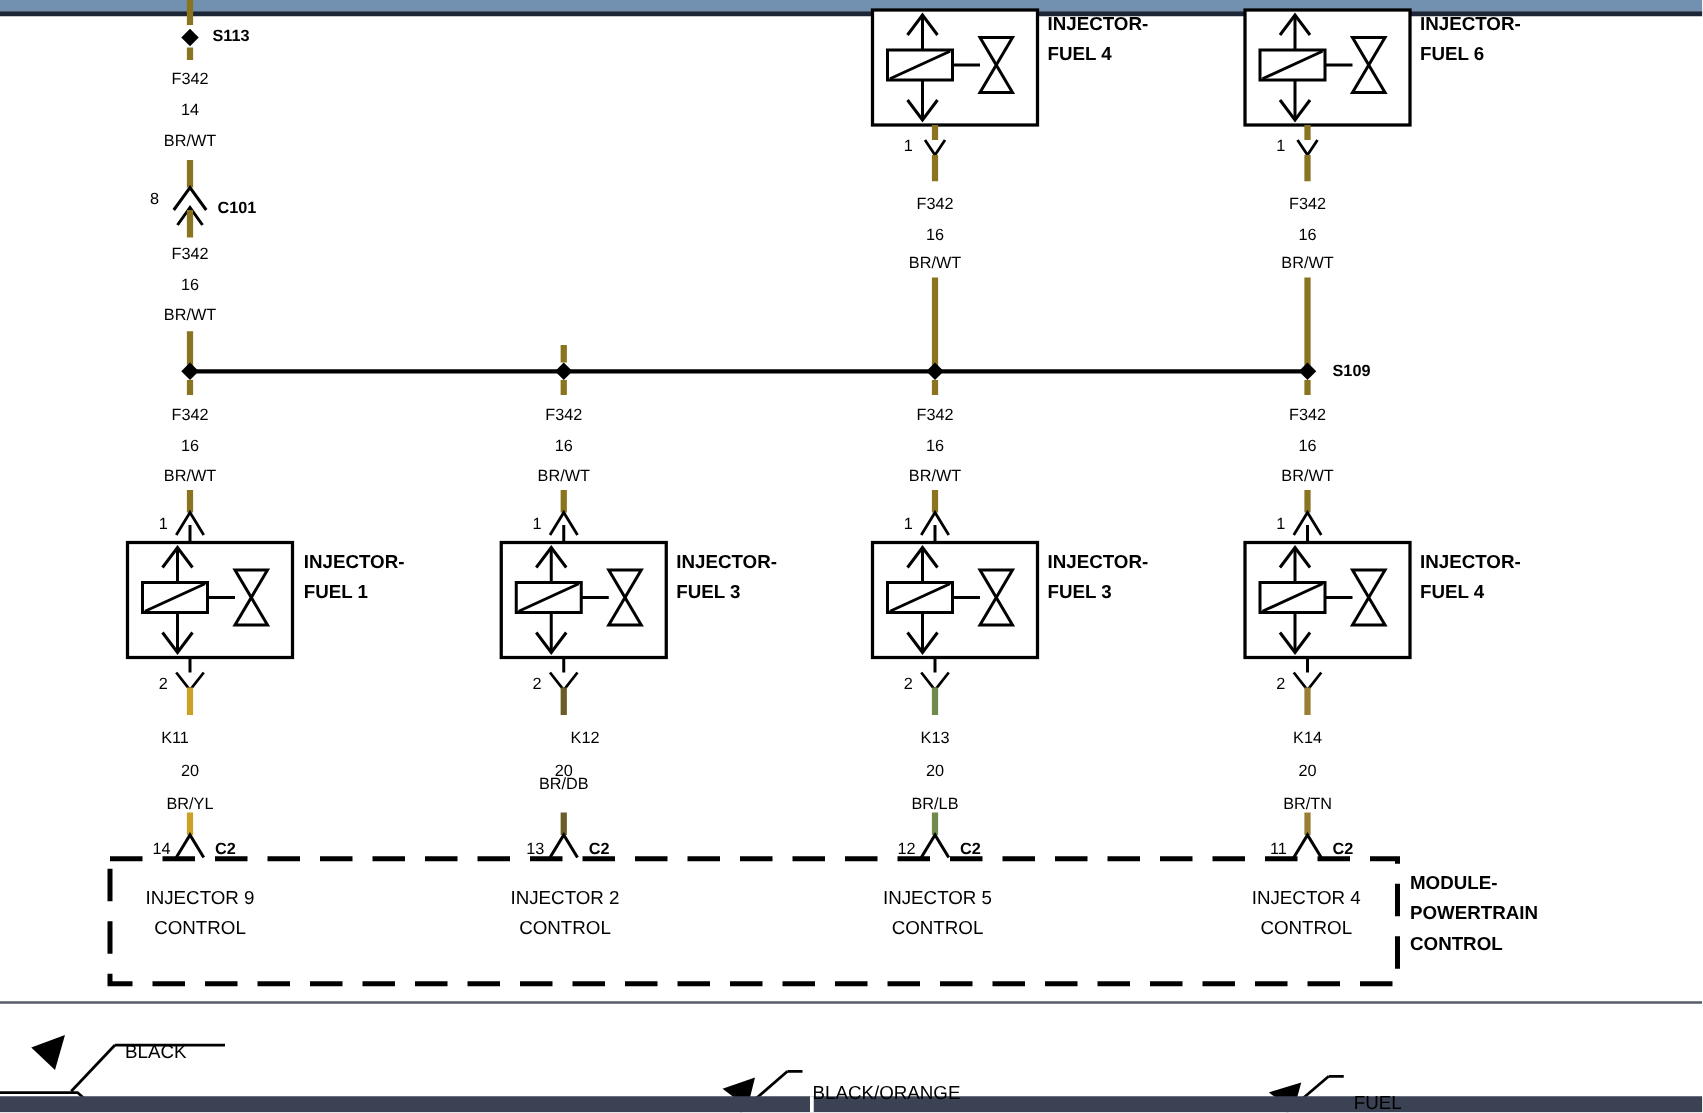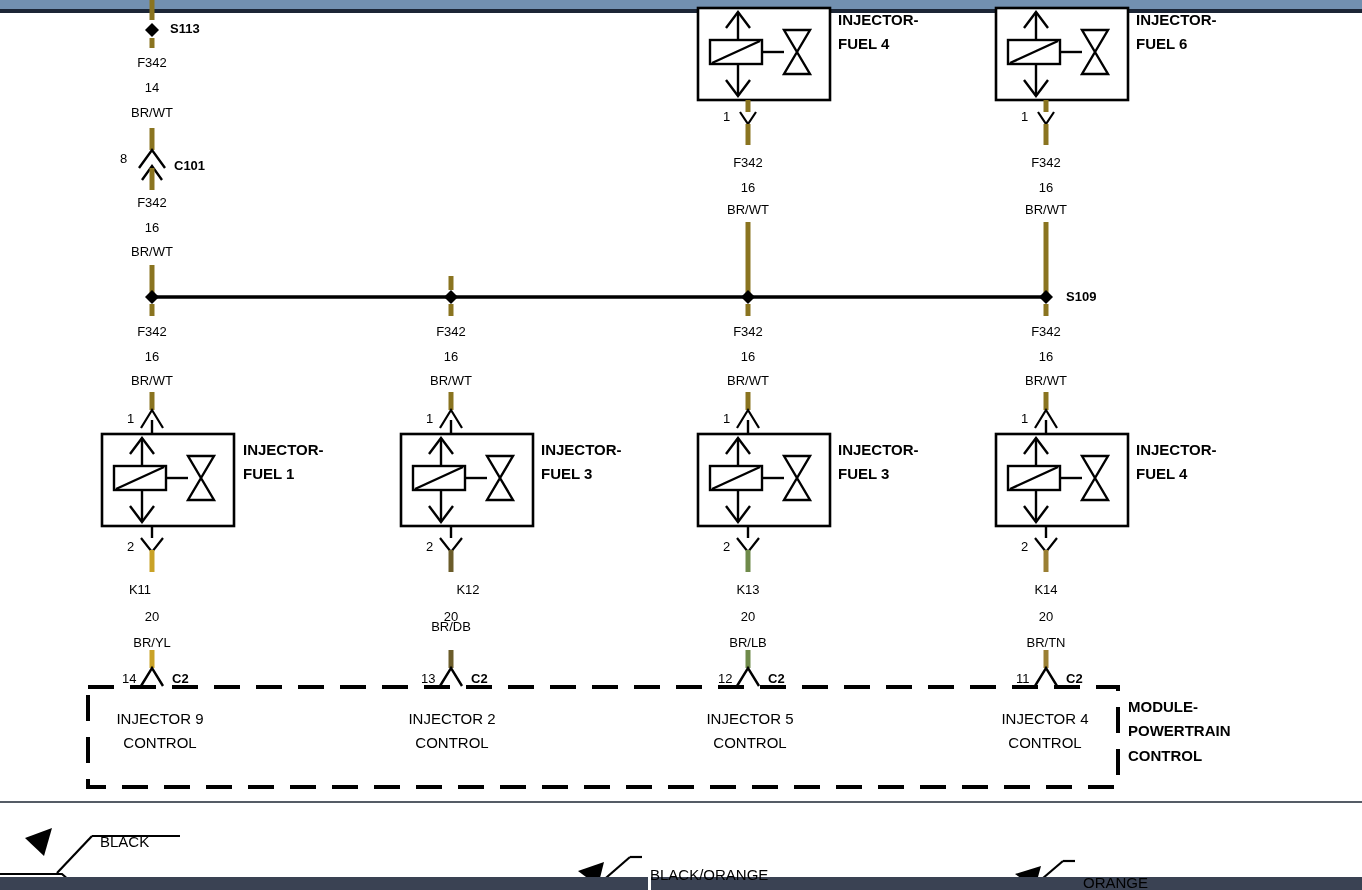--- a/index.html
+++ b/index.html
@@ -376,15 +376,15 @@
   </div>
 
   <div class="modname" style="left:1128px; top:695px">
     <span>MODULE-</span><br>
     <span>POWERTRAIN</span><br>
     <span>CONTROL</span>
   </div>
 
   <div class="legend-lbl" style="left:100px; top:833px">BLACK</div>
   <div class="legend-lbl" style="left:650px; top:866px">BLACK/ORANGE</div>
-  <div class="legend-lbl" style="left:1083px; top:874px">ORANGE</div>
+  <div class="legend-lbl" style="left:1083px; top:874px">FUEL</div>
 
 </div>
 
 </body></html>

